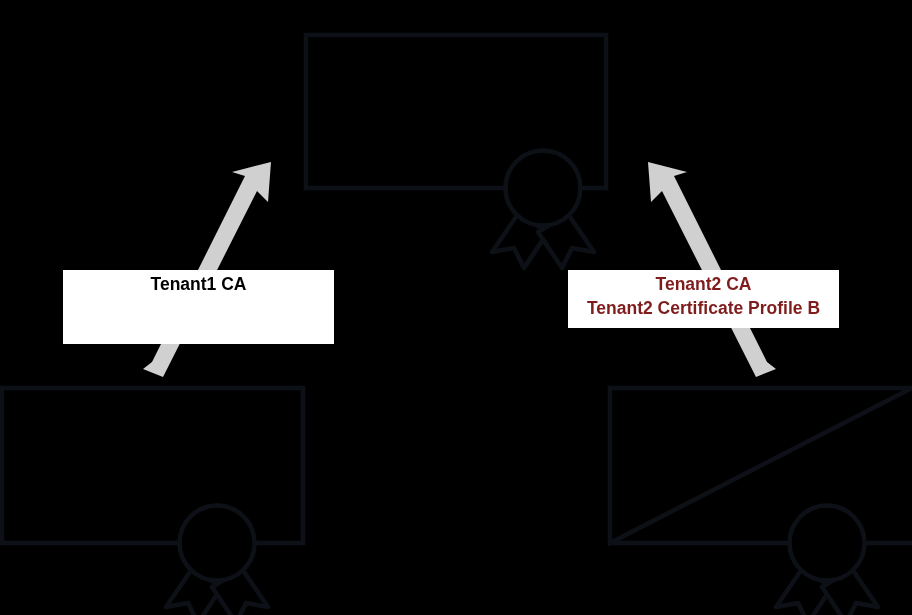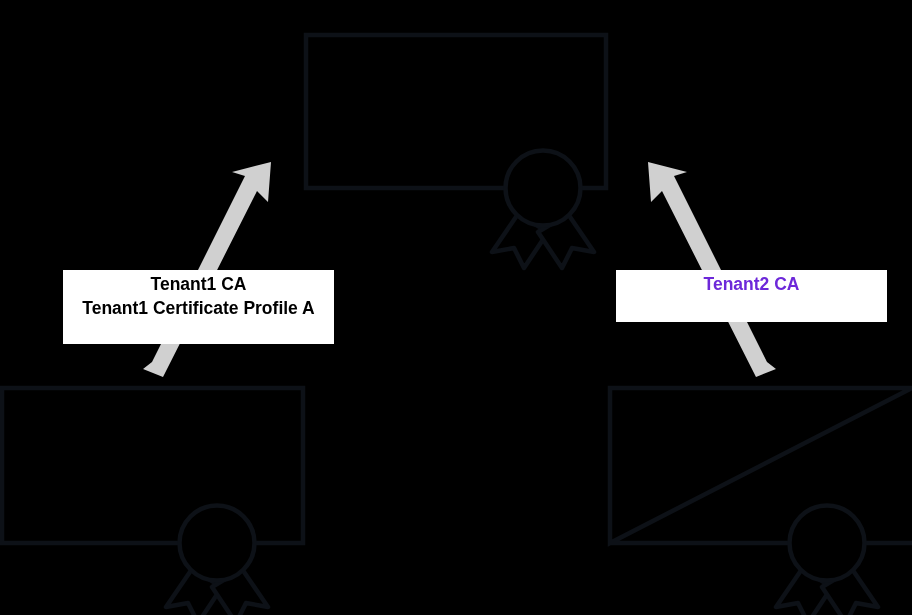--- a/index.html
+++ b/index.html
@@ -97,20 +97,20 @@
                L 687 172
                L 648 162
                L 651 202
                L 662 191
                L 756 377 Z" fill="#d0d0d0" stroke="none"></path>
     </g>
   </svg>
 
   <div class="label-box" style="left: 63px; top: 270px; width: 271px; height: 74px; background: rgb(255, 255, 255); color: rgb(0, 0, 0);">
     <span class="label-line">Tenant1 CA</span>
-    <span class="label-line">Tenant1 Certificate Profile A</span>
   </div>
 
-  <div class="label-box" style="left: 616px; top: 270px; width: 271px; height: 52px; background: rgb(255, 255, 255); color: #6d28d9;">
+  <div class="label-box" style="left: 568px; top: 270px; width: 271px; height: 58px; background: rgb(255, 255, 255); color: #7f1d1d;">
     <span class="label-line">Tenant2 CA</span>
+    <span class="label-line">Tenant2 Certificate Profile B</span>
   </div>
 
 </div>
 
 </body></html>

